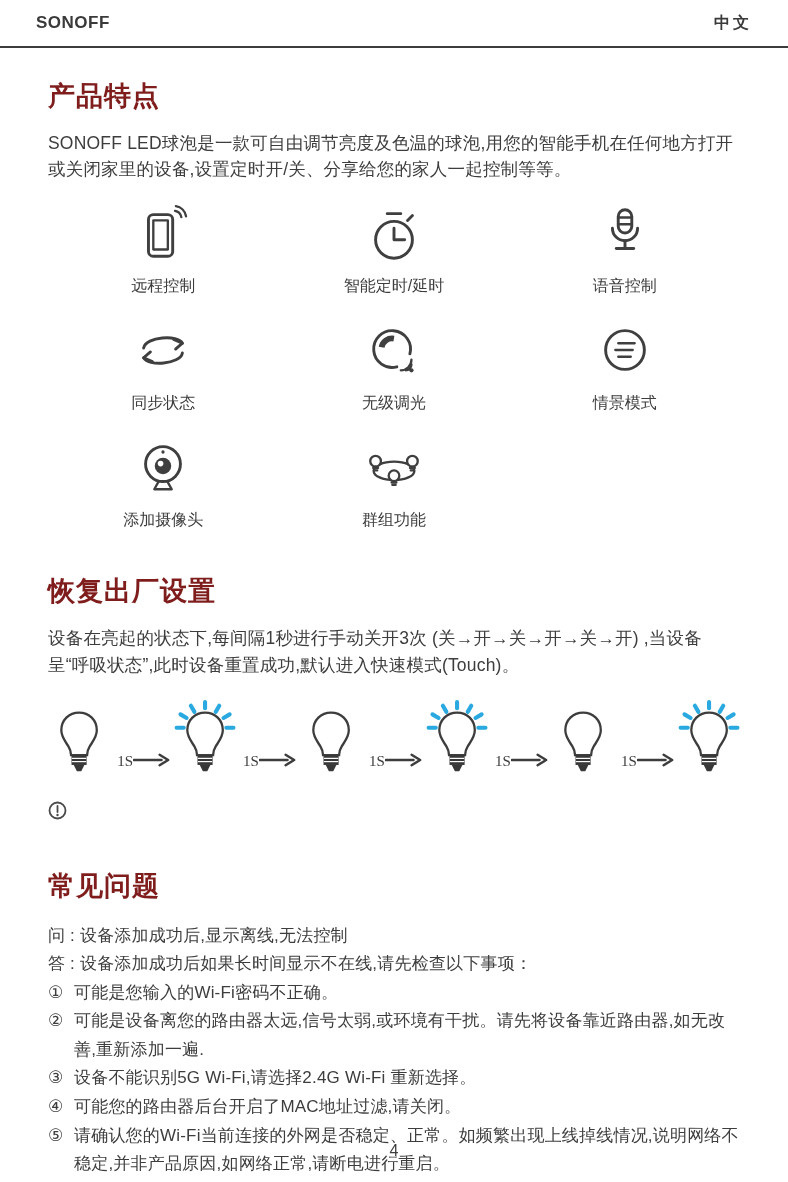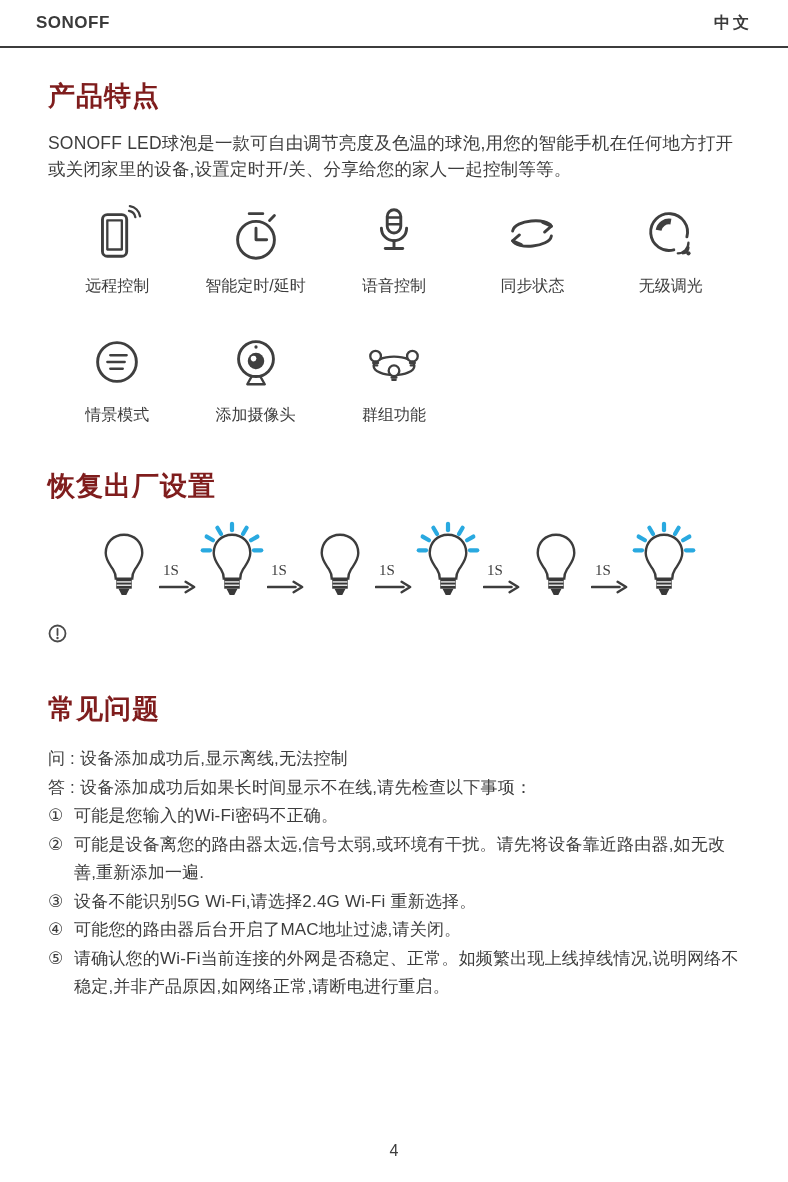--- a/index.html
+++ b/index.html
@@ -10,39 +10,39 @@
   .header{
     display:flex;justify-content:space-between;align-items:center;
     height:46px;padding:0 36px;border-bottom:2px solid #3c3c3c;
   }
   .brand{font-weight:bold;font-size:17px;letter-spacing:.5px;color:#3a3a3a;}
   .lang{font-weight:bold;font-size:16px;letter-spacing:3px;color:#3a3a3a;font-family:Liberation Serif, serif;}
   .content{padding:0 48px;}
   .section-title{font-size:27px;font-weight:bold;margin:0;color:#7f1d1d;letter-spacing:1px;}
   .features-title{margin-top:30px;}
   .intro{font-size:17.5px;line-height:1.5;margin-top:16px;letter-spacing:.2px;}
-  .grid{display:grid;grid-template-columns:repeat(5,1fr);margin-top:16px;row-gap:32px;}
+  .grid{display:grid;grid-template-columns:repeat(3,1fr);margin-top:16px;row-gap:20px;}
   .cell{display:flex;flex-direction:column;align-items:center;}
   .cell .icon{height:64px;display:flex;align-items:flex-end;justify-content:center;}
   .cell .label{margin-top:12px;font-size:16px;white-space:nowrap;}
   svg.ic{fill:none;stroke:#3f3f3f;stroke-width:3;stroke-linecap:round;stroke-linejoin:round;}
   svg.ic .f{fill:#3f3f3f;stroke:none;}
   svg.ic .fw{fill:#ffffff;stroke:none;}
   svg.ic .thin{stroke-width:2.4;}
   svg.ic .thick{stroke-width:6;stroke-linecap:butt;}
   .reset-title{margin-top:42px;}
   .reset-body{font-size:17.5px;line-height:1.55;margin-top:16px;letter-spacing:.2px;}
   .bulb-row{display:flex;justify-content:center;align-items:flex-end;margin-top:16px;}
   .bulb{width:64px;height:88px;}
   .bulb svg{width:100%;height:100%;}
   .bulb .glass{fill:#fff;stroke:#3d3d3d;stroke-width:2.6;}
   .bulb .base{fill:#383838;}
   .bulb .thread{stroke:#ffffff;stroke-width:1.4;}
   .bulb .ray{stroke:#29a9e0;stroke-width:4.6;stroke-linecap:round;}
-  .arrow-group{display:flex;flex-direction:column;align-items:flex-start;margin:0 3px 14px;}
+  .arrow-group{display:flex;flex-direction:row;align-items:flex-start;margin:0 3px 14px;}
   .arrow-label{font-size:15px;color:#3d3d3d;margin-left:4px;margin-bottom:1px;font-family:"Liberation Serif","DejaVu Serif",serif;}
   .arrow-svg{width:38px;height:14px;fill:none;stroke:#3d3d3d;stroke-width:2.6;stroke-linecap:round;stroke-linejoin:round;}
   .note{display:flex;align-items:flex-start;margin-top:14px;font-size:17px;line-height:1.4;}
   .note-icon{flex:0 0 auto;width:19px;height:19px;margin-right:8px;margin-top:2px;}
   .note-icon svg{fill:none;stroke:#4a4a4a;stroke-width:1.8;stroke-linecap:round;}
   .note-icon .f{fill:#4a4a4a;stroke:none;}
   .faq-title{margin-top:48px;}
   .faq-body{margin-top:18px;font-size:17px;line-height:1.68;letter-spacing:.2px;}
   .faq-line{margin:0;}
   .faq-item{display:flex;}
@@ -173,20 +173,21 @@
           </g>
         </svg>
       </span>
       <span class="label">群组功能</span>
     </div>
 
   </div>
 
   <h2 class="section-title reset-title">恢复出厂设置</h2>
 
+  <p class="reset-body">设备在亮起的状态下,每间隔1秒进行手动关开3次 (关→开→关→开→关→开) ,当设备呈“呼吸状态”,此时设备重置成功,默认进入快速模式(Touch)。</p>
 
   <div class="bulb-row">
 
     <span class="bulb">
       <svg viewBox="0 0 70 96">
         <path class="glass" d="M35,16 C46.5,16 55,24.5 55,36 C55,43.5 50.5,48.5 47,54 C45,57.2 44,60.5 44,64 L26,64 C26,60.5 25,57.2 23,54 C19.5,48.5 15,43.5 15,36 C15,24.5 23.5,16 35,16 Z"></path>
         <rect class="base" x="26.5" y="64" width="17" height="11"></rect>
         <line class="thread" x1="27" y1="67.6" x2="43" y2="67.6"></line>
         <line class="thread" x1="27" y1="71.2" x2="43" y2="71.2"></line>
         <path class="base" d="M29,75 L41,75 L37.5,82 L32.5,82 Z"></path>

